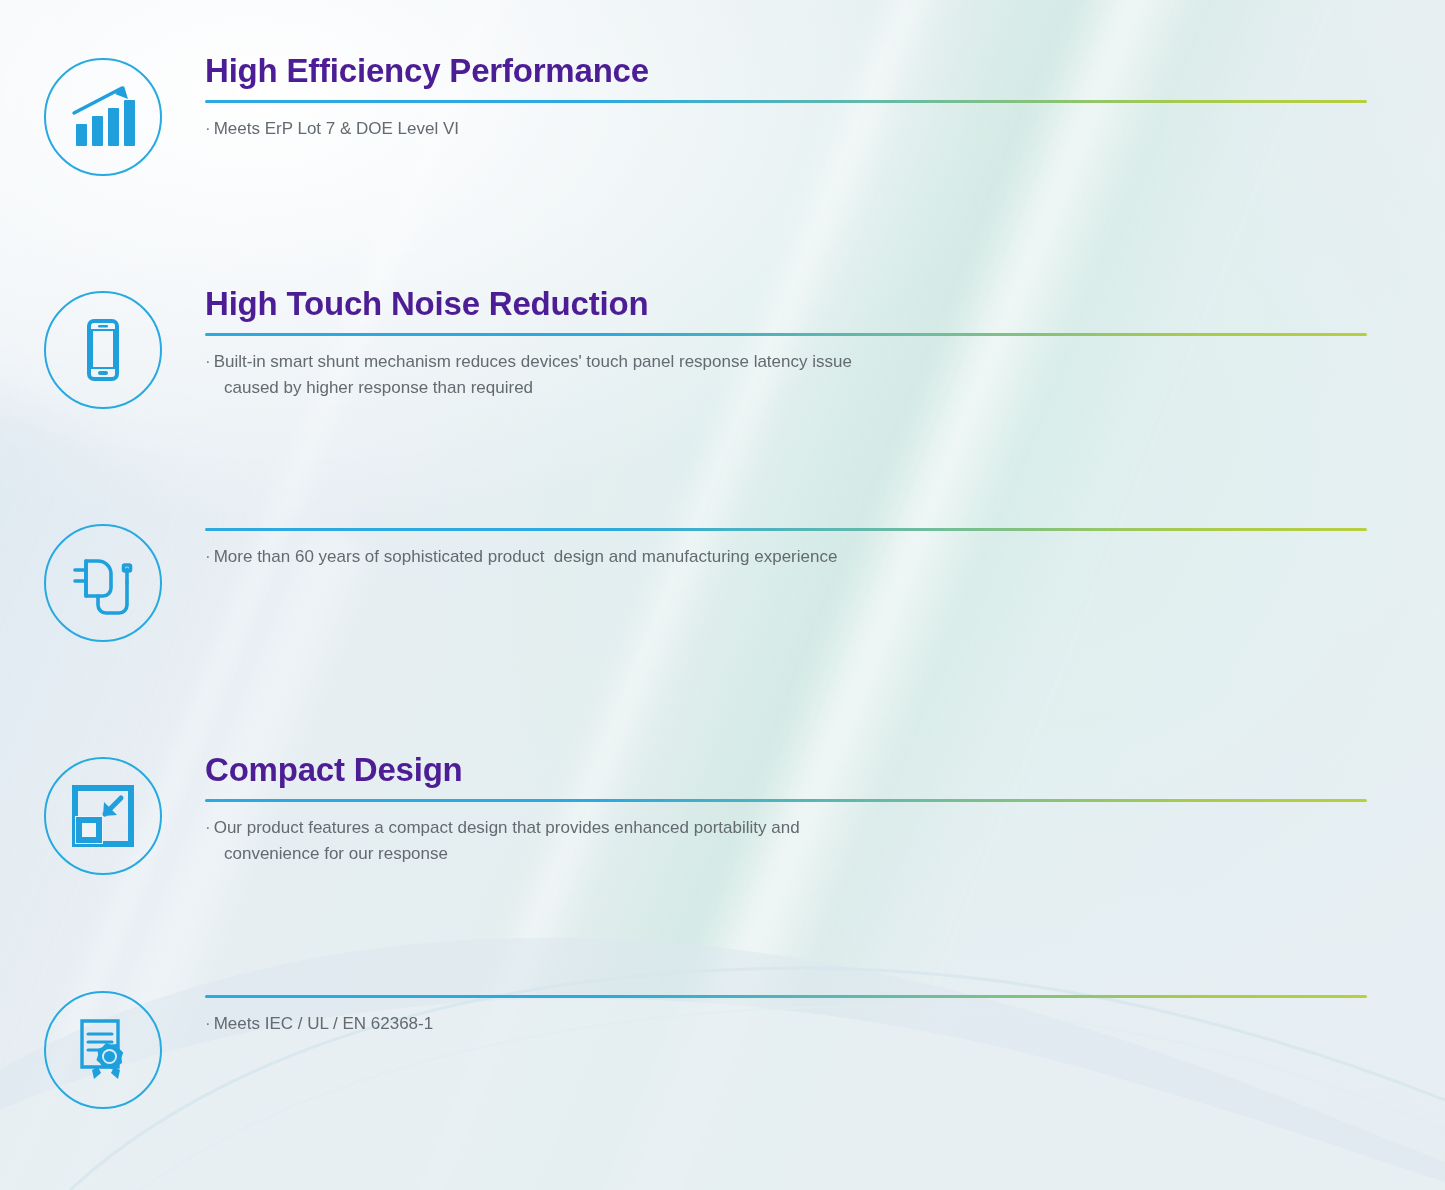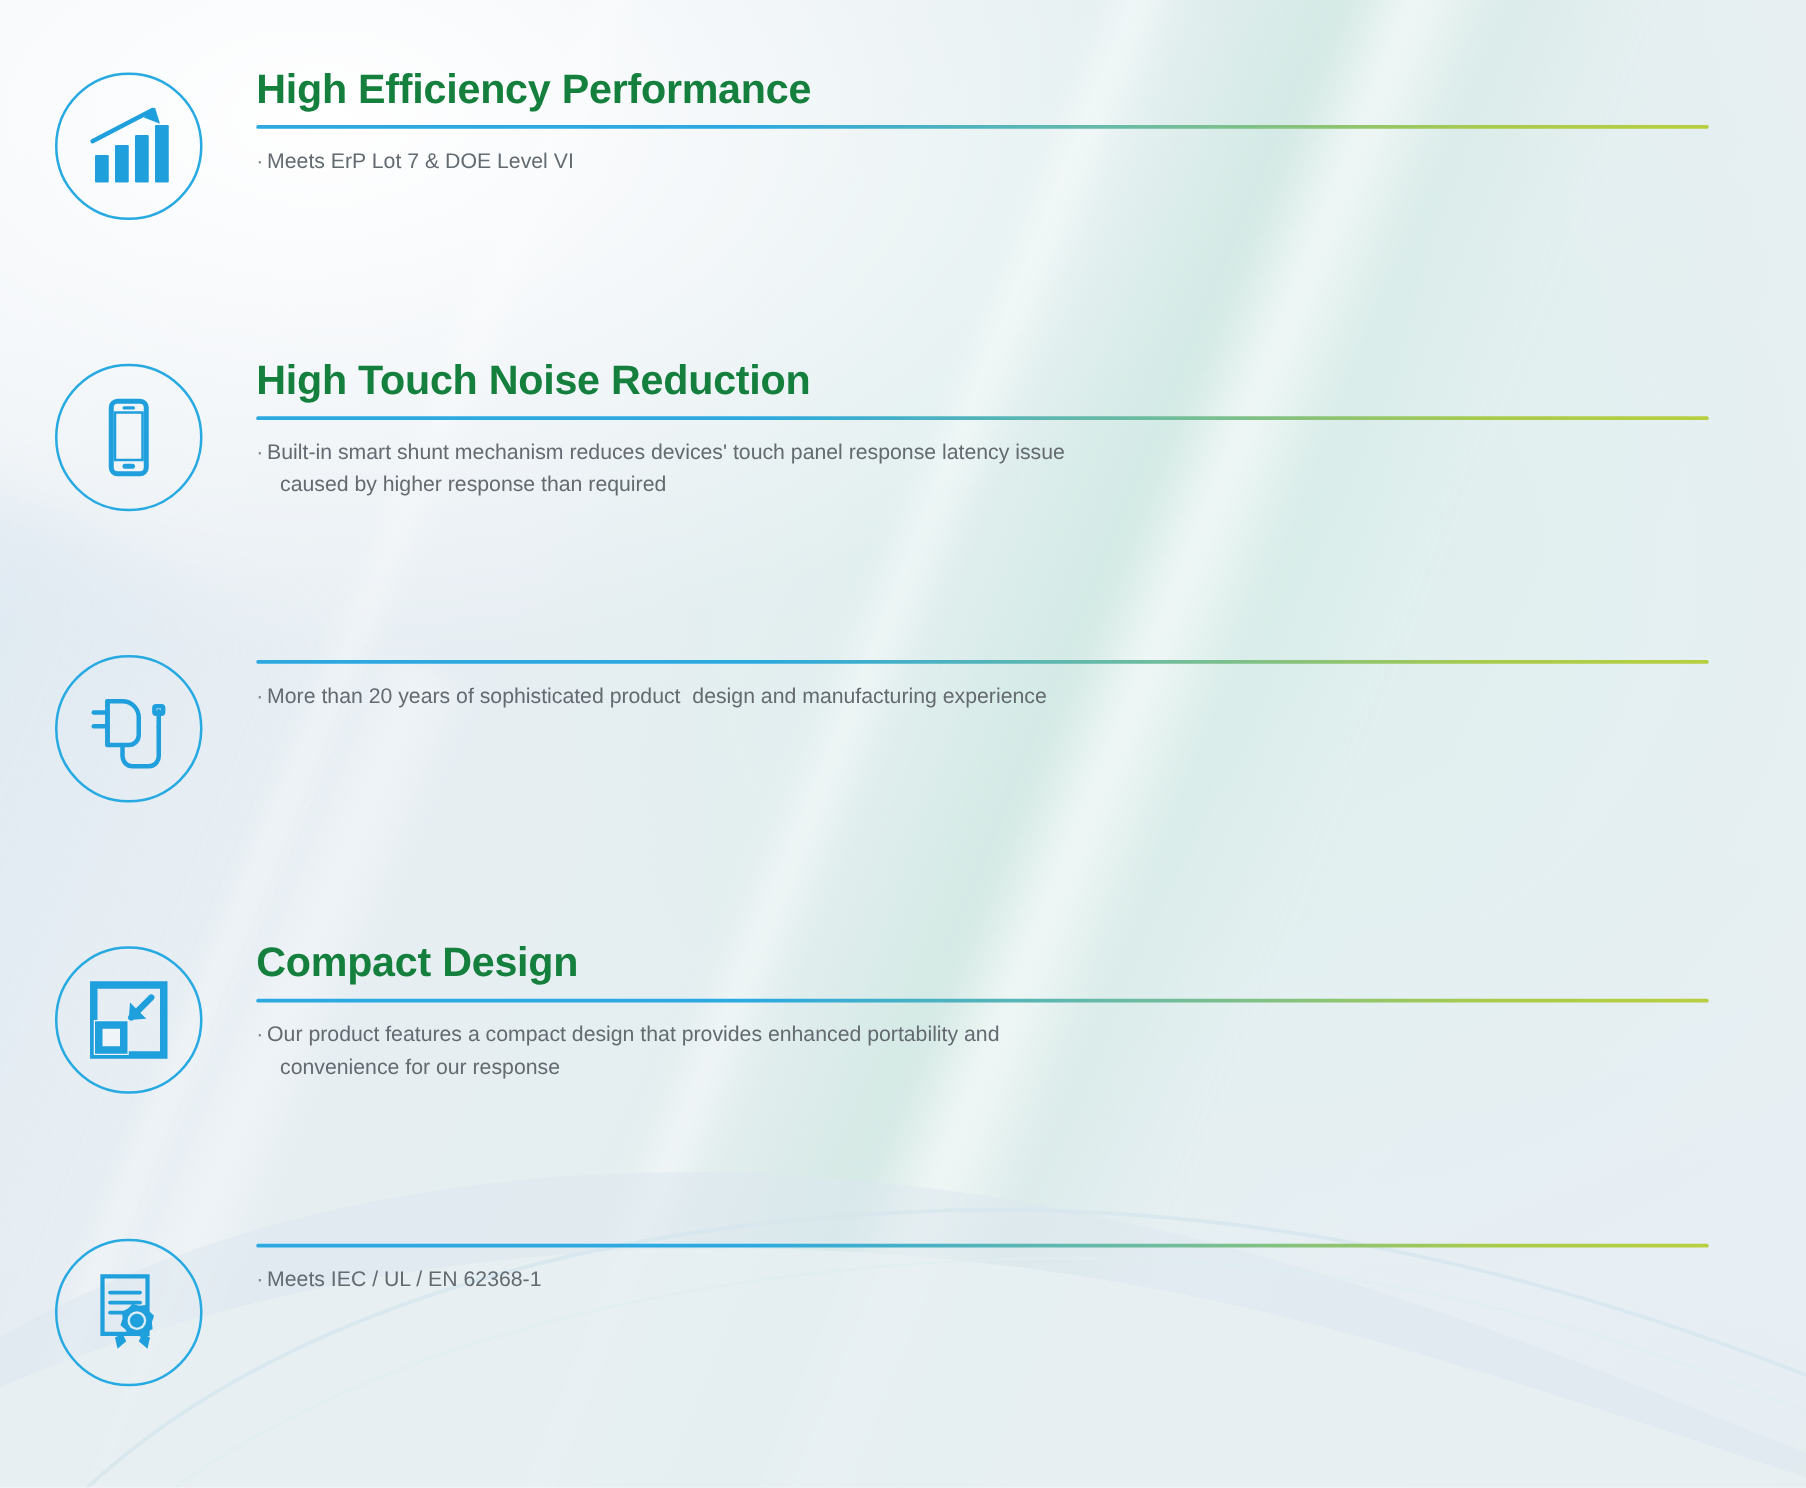--- a/index.html
+++ b/index.html
@@ -107,21 +107,21 @@
     justify-content: center;
   }
   .icon-circle svg { display: block; }
 
   .body-col {
     flex: 1 1 auto;
     padding-right: 78px;
   }
 
   .feature-title {
-    color: #15803d;
+    color: #4c1d95;
     font-size: 33px;
     font-weight: bold;
     line-height: 1.15;
     letter-spacing: -0.2px;
     white-space: nowrap;
   }
 
   .rule {
     height: 3px;
     margin-top: 10px;
@@ -218,21 +218,21 @@
               <line x1="10" y1="33" x2="20" y2="33"></line>
               <path d="M33 48 v9 a8 8 0 0 0 8 8 h13 a8 8 0 0 0 8 -8 V34"></path>
               <line x1="62" y1="34" x2="62" y2="21"></line>
               <rect x="58.5" y="17" width="7" height="6" rx="1.4"></rect>
             </g>
           </svg>
         </div>
       </div>
       <div class="body-col">
         <div class="rule"></div>
-        <div class="desc-line"><span class="bullet">·</span><span>More than 20 years of sophisticated product  design and manufacturing experience</span></div>
+        <div class="desc-line"><span class="bullet">·</span><span>More than 60 years of sophisticated product  design and manufacturing experience</span></div>
       </div>
     </div>
 
     <div class="feature" style="top:751px">
       <div class="icon-wrap">
         <div class="icon-circle">
           <svg width="68" height="68" viewBox="0 0 68 68">
             <path d="M6 6 H62 V62 H6 Z" fill="none" stroke="#1f9fdc" stroke-width="6"></path>
             <rect x="6" y="34" width="28" height="28" fill="#eef4f7"></rect>
             <rect x="10" y="38" width="20" height="20" fill="none" stroke="#1f9fdc" stroke-width="6"></rect>

